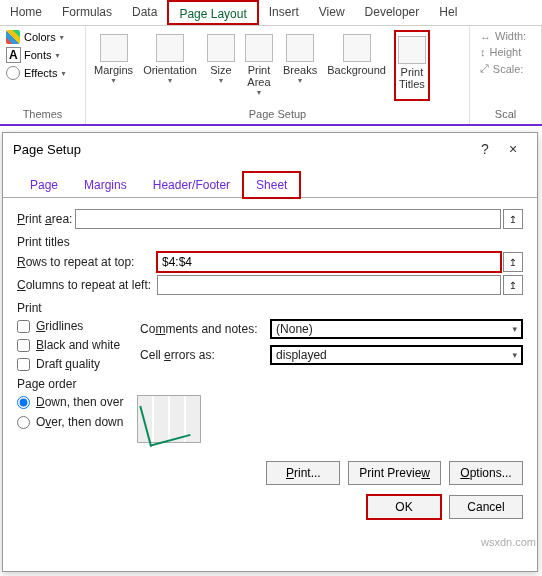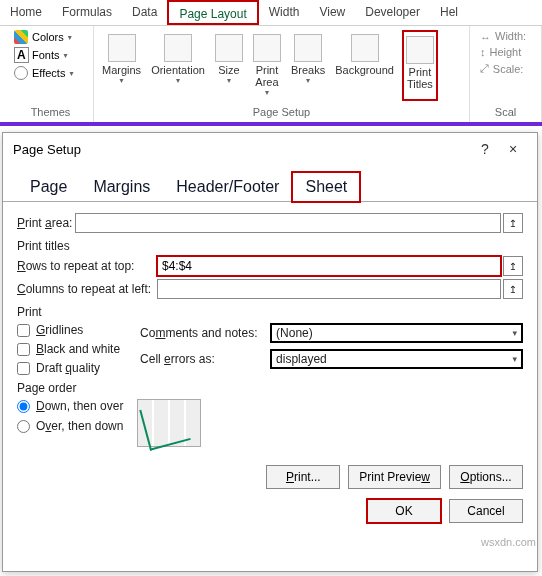--- a/index.html
+++ b/index.html
@@ -4,21 +4,21 @@
 <style>
 * { margin: 0; padding: 0; box-sizing: border-box; font-family: "Segoe UI", Arial, sans-serif; }
 body { background: #fff; width: 542px; height: 576px; overflow: hidden; font-size: 12px; }
 
 
 .ribbon-tabs { display: flex; border-bottom: 1px solid #d0d0d0; height: 26px; background: #fff; }
 .ribbon-tab { padding: 5px 10px; font-size: 12px; color: #444; cursor: pointer; text-align: right; }
 .ribbon-tab.active { border: 2px solid #c00000; color: #0a6332; }
 
 
-.ribbon-body { display: flex; border-bottom: 4px solid #6d28d9; height: 100px; background: #fff; padding-left: 8px; }
+.ribbon-body { display: flex; border-bottom: 2px solid #6d28d9; height: 100px; background: #fff; }
 .ribbon-group { border-right: 1px solid #e0e0e0; padding: 4px 6px; display: flex; flex-direction: column; }
 .group-label { text-align: center; font-size: 11px; color: #666; margin-top: auto; }
 
 .themes-col { display: flex; flex-direction: column; gap: 4px; font-size: 11px; }
 .themes-item { display: flex; align-items: center; gap: 4px; }
 .themes-item .ico { width: 14px; height: 14px; display: inline-block; }
 .colors-ico { background: linear-gradient(45deg,#e74c3c 25%,#3498db 25% 50%,#f1c40f 50% 75%,#2ecc71 75%); border-radius: 2px; }
 .fonts-ico::before { content: "A"; font-weight: bold; font-size: 12px; border: 1px solid #888; padding: 0 2px; }
 .effects-ico { border: 1px solid #888; border-radius: 50%; }
 .drop { font-size: 8px; color: #666; }
@@ -32,21 +32,21 @@
 .scale-col { display: flex; flex-direction: column; gap: 4px; font-size: 11px; padding-left: 4px; }
 .scale-item { display: flex; align-items: center; gap: 4px; color: #888; }
 
 
 .dialog { position: absolute; left: 2px; top: 132px; width: 536px; height: 440px; background: #fff; border: 1px solid #999; box-shadow: 0 2px 8px rgba(0,0,0,0.2); }
 .dlg-titlebar { display: flex; align-items: center; padding: 8px 10px; font-size: 13px; }
 .dlg-title { flex: 1; }
 .dlg-help, .dlg-close { width: 28px; text-align: center; font-size: 14px; color: #333; cursor: pointer; }
 
 .dlg-tabs { display: flex; padding-left: 14px; border-bottom: 1px solid #aaa; margin-top: 6px; }
-.dlg-tab { padding: 5px 12px; font-size: 16px; color: #0f172a; cursor: pointer; position: relative; top: 1px; border: 1px solid transparent; }
+.dlg-tab { padding: 5px 12px; font-size: 12px; color: #6d28d9; cursor: pointer; position: relative; top: 1px; border: 1px solid transparent; }
 .dlg-tab.active { background: #fff; border: 1px solid #aaa; border-bottom: 1px solid #fff; }
 .dlg-tab.highlight { outline: 2px solid #c00000; outline-offset: -1px; }
 
 .dlg-body { padding: 8px 14px; font-size: 12px; color: #222; }
 .row { display: flex; align-items: center; margin: 3px 0; }
 .row label { width: 140px; }
 .row.long label { width: 58px; }
 .input { flex: 1; height: 20px; border: 1px solid #888; padding: 2px 4px; font-size: 12px; background: #fff; }
 .refbtn { width: 20px; height: 20px; border: 1px solid #888; margin-left: 2px; display: flex; align-items: center; justify-content: center; font-size: 10px; cursor: pointer; }
 .input.highlight { outline: 2px solid #c00000; outline-offset: -1px; }
@@ -77,21 +77,21 @@
 .u { text-decoration: underline; }
 </style>
 </head>
 <body>
 
 <div class="ribbon-tabs">
   <div class="ribbon-tab">Home</div>
   <div class="ribbon-tab">Formulas</div>
   <div class="ribbon-tab">Data</div>
   <div class="ribbon-tab active">Page Layout</div>
-  <div class="ribbon-tab">Width</div>
+  <div class="ribbon-tab">Insert</div>
   <div class="ribbon-tab">View</div>
   <div class="ribbon-tab">Developer</div>
   <div class="ribbon-tab">Hel</div>
 </div>
 
 <div class="ribbon-body">
   <div class="ribbon-group" style="width:86px">
     <div class="themes-col">
       <div class="themes-item">
           <span class="ico colors-ico"></span>

